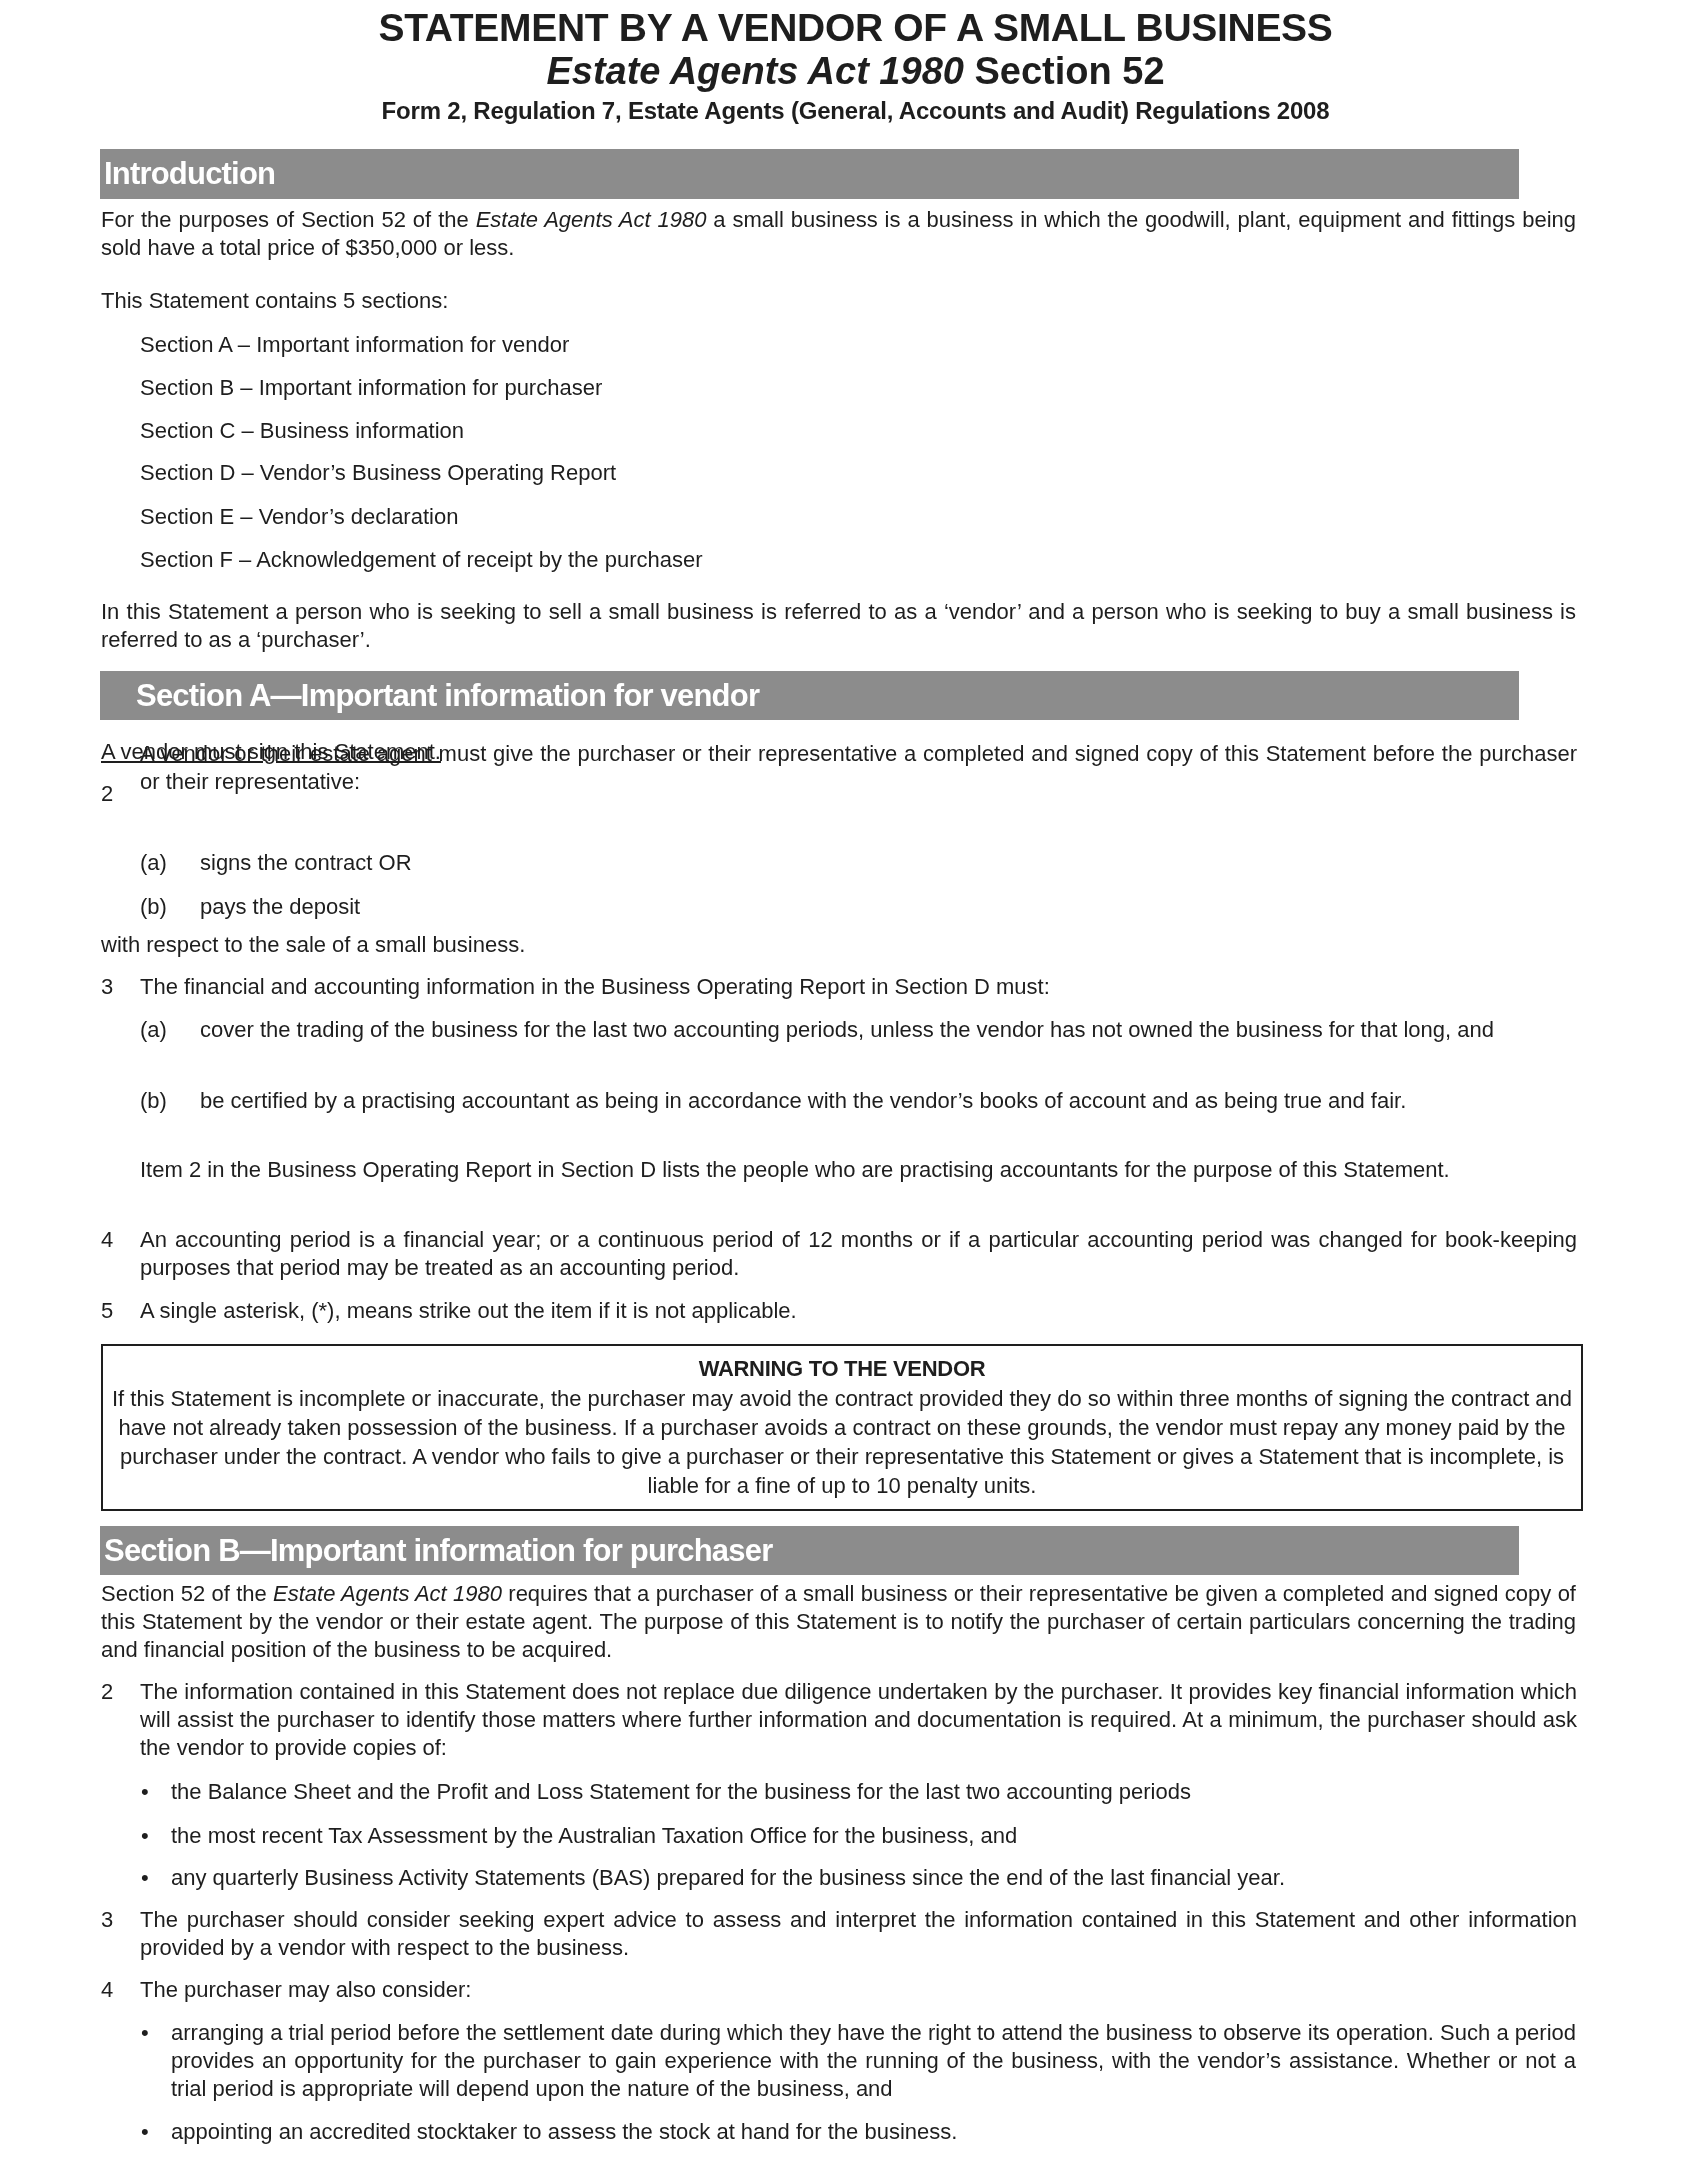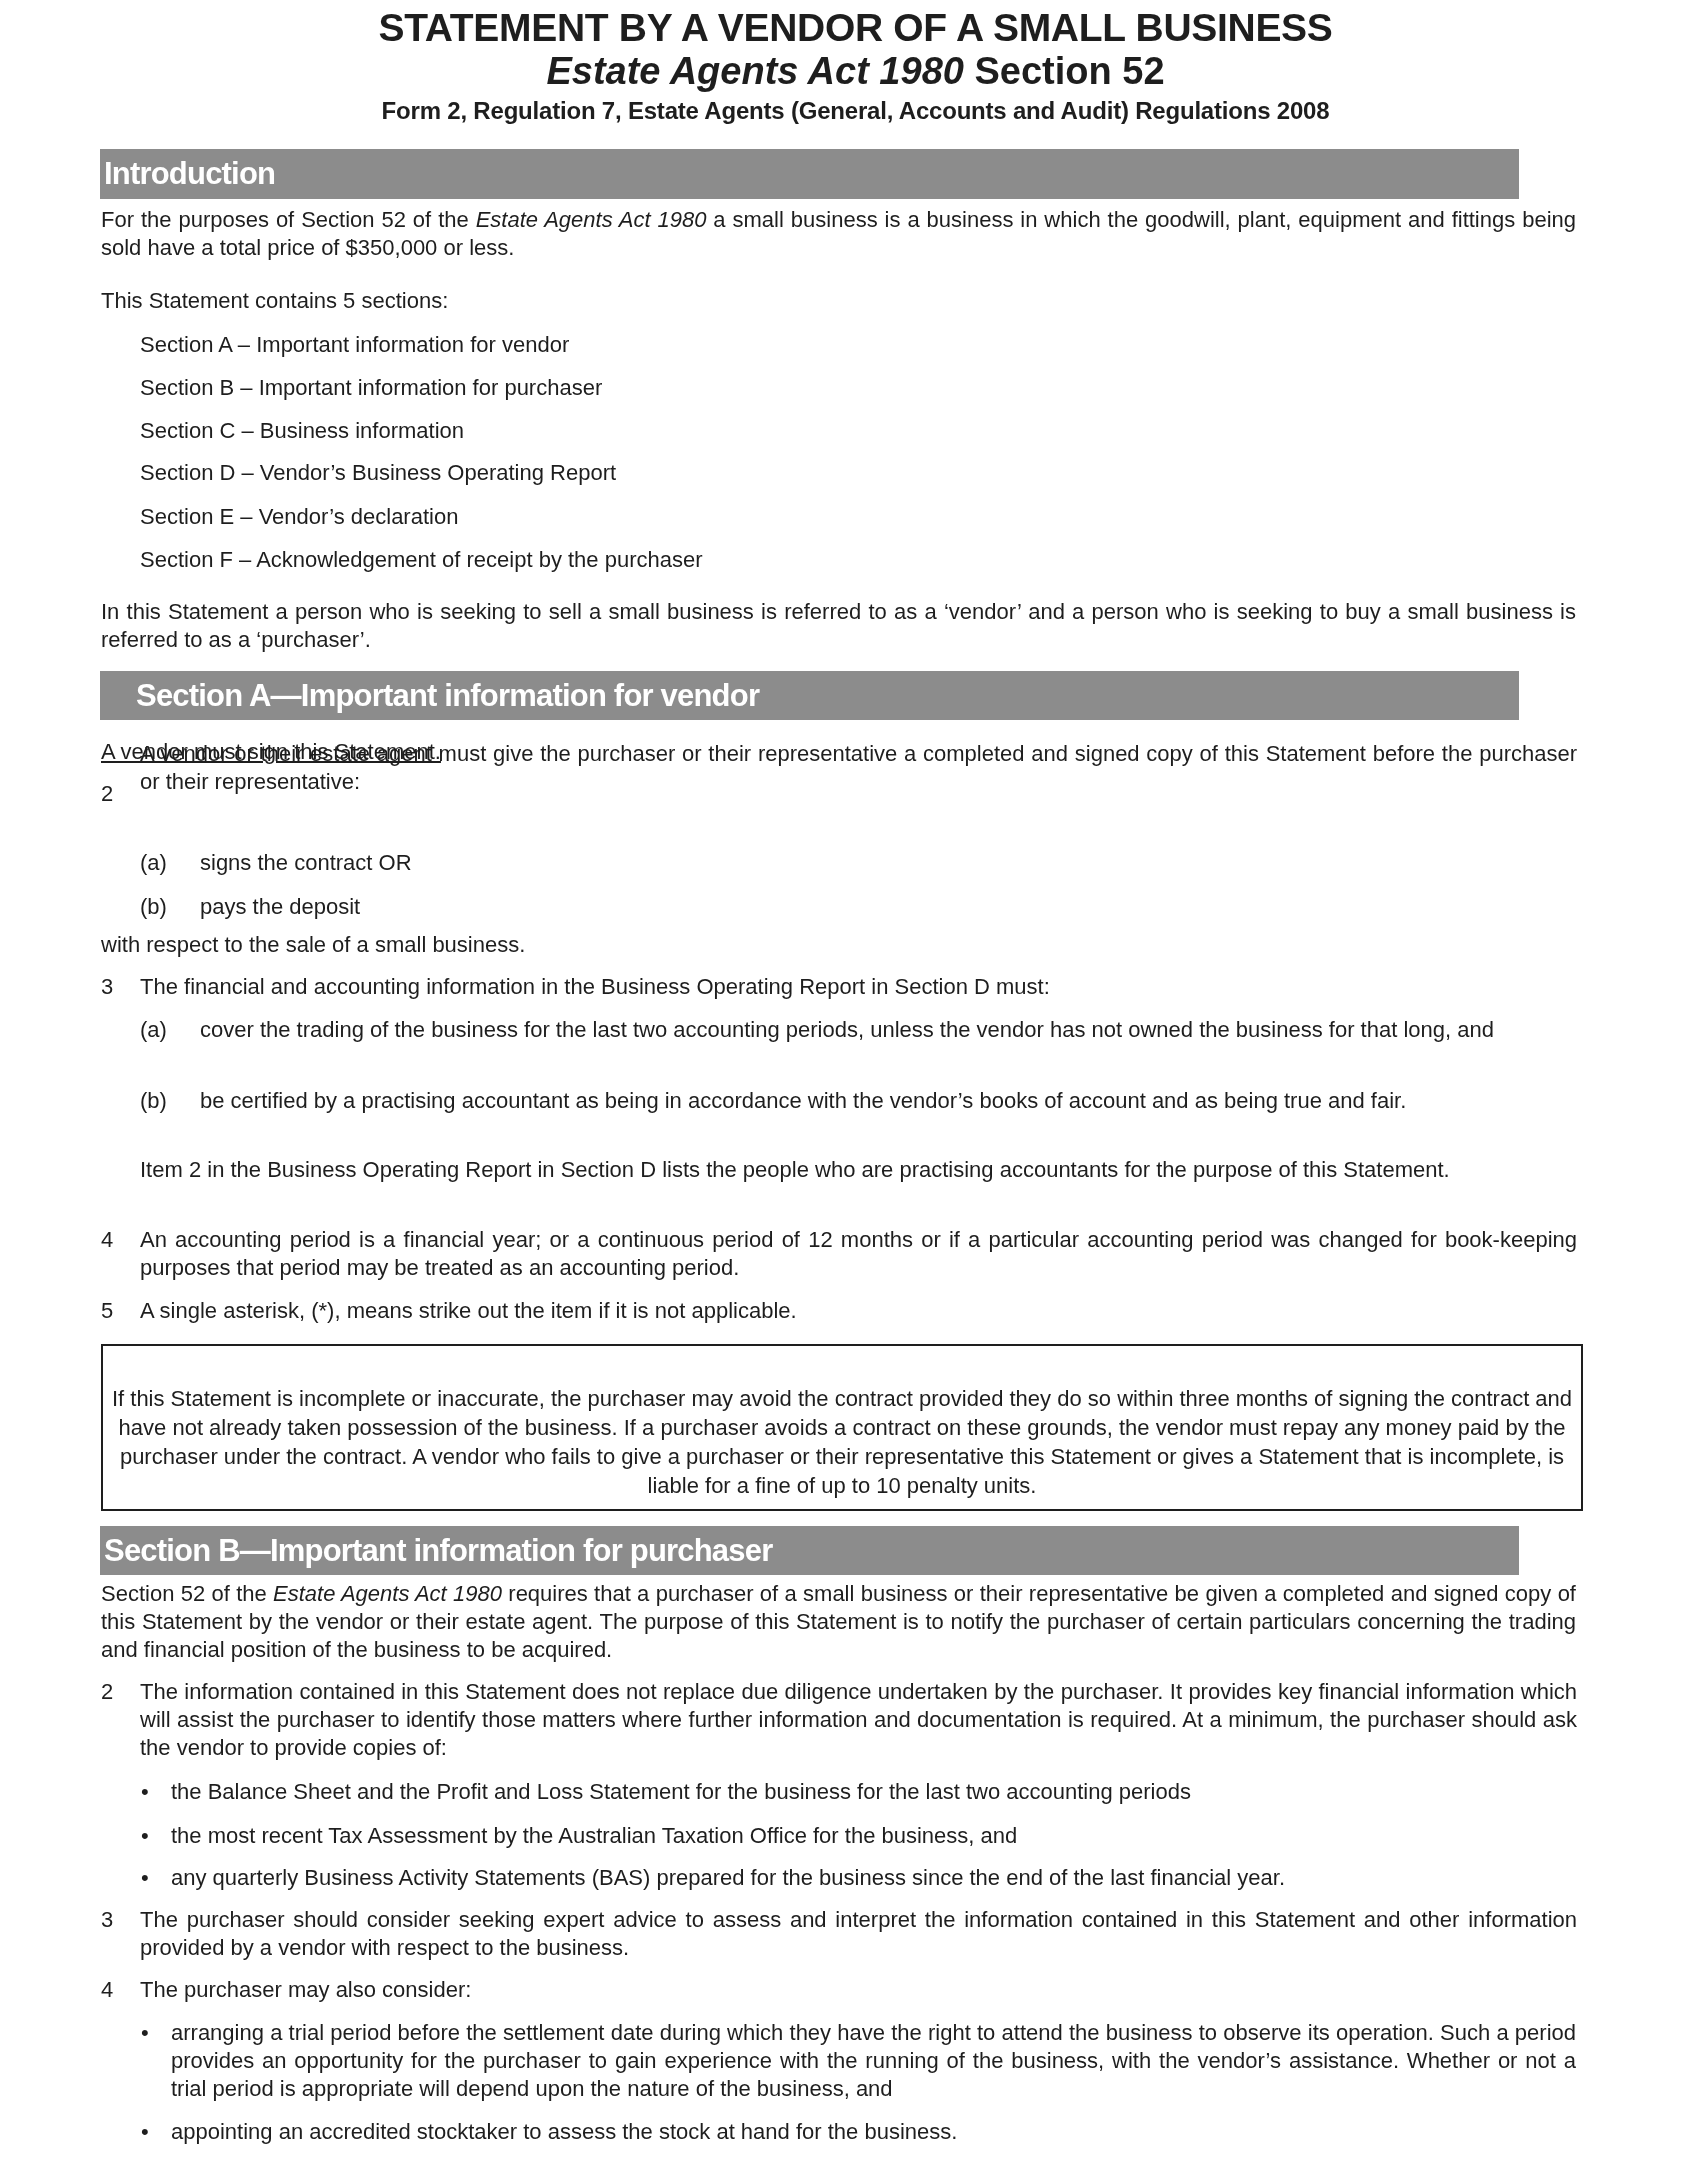--- a/index.html
+++ b/index.html
@@ -67,20 +67,21 @@
 <div class="sublbl" style="top:1087px;">(b)</div>
 <div class="subtxt" style="top:1087px;">be certified by a practising accountant as being in accordance with the vendor’s books of account and as being true and fair.</div>
 <div class="item" style="top:1156px;">Item 2 in the Business Operating Report in Section D lists the people who are practising accountants for the purpose of this Statement.</div>
 
 <div class="num" style="top:1226px;">4</div>
 <div class="item" style="top:1226px;">An accounting period is a financial year; or a continuous period of 12 months or if a particular accounting period was changed for book-keeping purposes that period may be treated as an accounting period.</div>
 <div class="num" style="top:1297px;">5</div>
 <div class="item" style="top:1297px;">A single asterisk, (*), means strike out the item if it is not applicable.</div>
 
 <div id="warning-box">
+  <div id="warning-title">WARNING TO THE VENDOR</div>
   <div id="warning-body">If this Statement is incomplete or inaccurate, the purchaser may avoid the contract provided they do so within three months of signing the contract and have not already taken possession of the business. If a purchaser avoids a contract on these grounds, the vendor must repay any money paid by the purchaser under the contract. A vendor who fails to give a purchaser or their representative this Statement or gives a Statement that is incomplete, is liable for a fine of up to 10 penalty units.</div>
 </div>
 
 <div class="bar" style="top:1526px;height:49px;">Section B—Important information for purchaser</div>
 <div class="para" style="top:1580px;"><span>Section 52 of the </span><i>Estate Agents Act 1980</i><span> requires that a purchaser of a small business or their representative be given a completed and signed copy of this Statement by the vendor or their estate agent. The purpose of this Statement is to notify the purchaser of certain particulars concerning the trading and financial position of the business to be acquired.</span></div>
 
 <div class="num" style="top:1678px;">2</div>
 <div class="item" style="top:1678px;">The information contained in this Statement does not replace due diligence undertaken by the purchaser. It provides key financial information which will assist the purchaser to identify those matters where further information and documentation is required.  At a minimum, the purchaser should ask the vendor to provide copies of:</div>
 <div class="bullet" style="top:1778px;">•</div>
 <div class="btxt" style="top:1778px;">the Balance Sheet and the Profit and Loss Statement for the business for the last two accounting periods</div>

